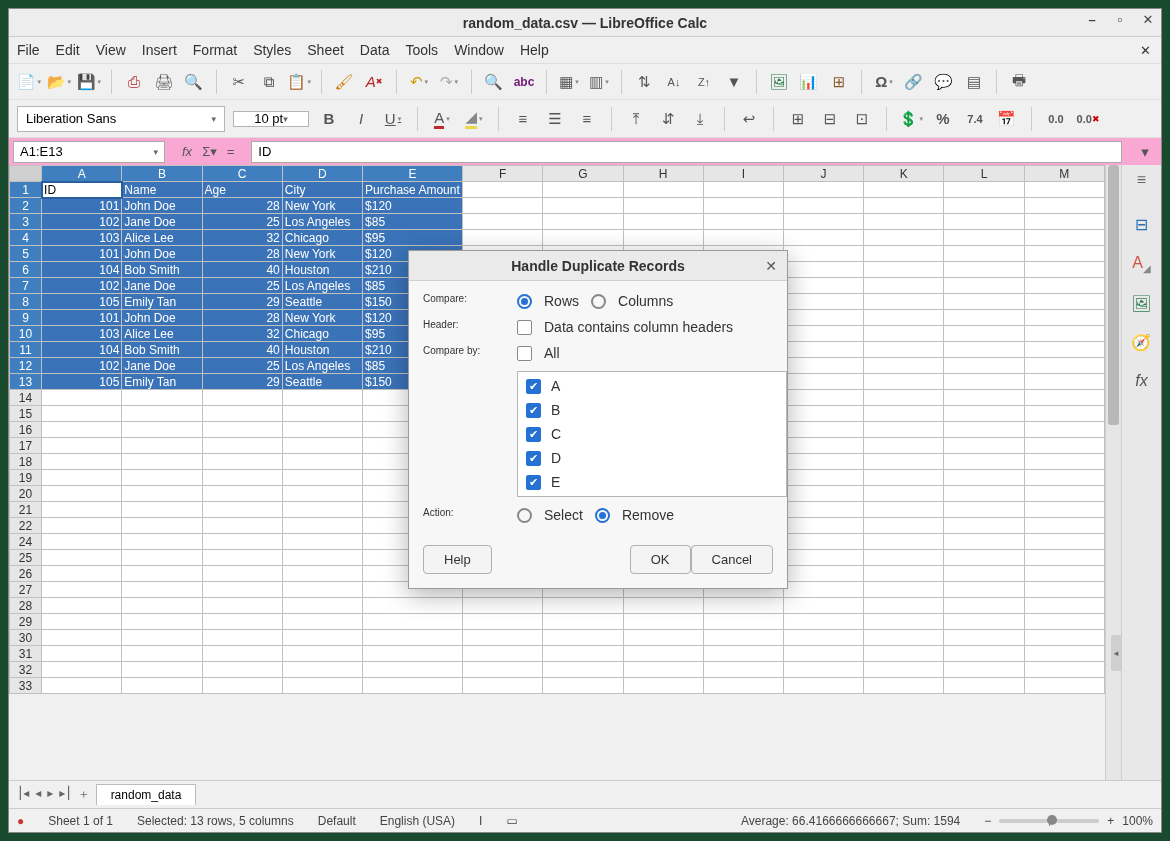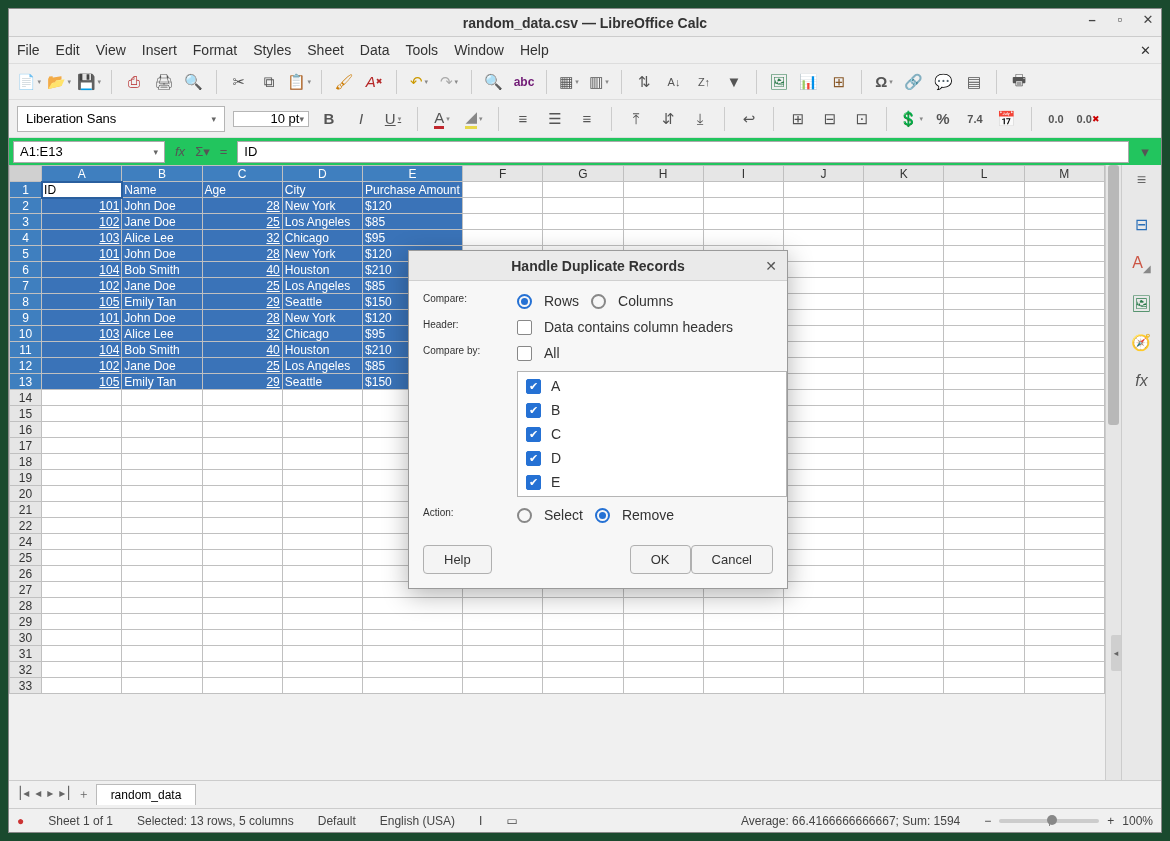--- a/index.html
+++ b/index.html
@@ -14,41 +14,41 @@
 .menubar { height: 26px; background: #f0f0f0; display: flex; align-items: center; padding: 0 8px; gap: 16px; font-size: 14px; color: #333; position: relative; }
 .menubar .close { position: absolute; right: 10px; font-size: 13px; cursor: pointer; }
 
 .toolbar { height: 36px; background: #f0f0f0; display: flex; align-items: center; padding: 0 8px; gap: 6px; border-top: 1px solid #ddd; }
 .icon { width: 24px; height: 24px; display: inline-flex; align-items: center; justify-content: center; font-size: 15px; color: #555; cursor: pointer; }
 .icon.with-arrow::after { content: "▾"; font-size: 7px; margin-left: 2px; color: #888; }
 .sep { width: 1px; height: 24px; background: #ccc; margin: 0 4px; }
 
 .toolbar2 { height: 38px; background: #f0f0f0; display: flex; align-items: center; padding: 0 8px; gap: 8px; border-top: 1px solid #ddd; }
 .fontname { width: 208px; height: 26px; border: 1px solid #b5b5b5; background: #fff; font-size: 13px; padding: 0 8px; display: flex; align-items: center; justify-content: space-between; }
-.fontsize { width: 76px; height: 16px; border: 1px solid #b5b5b5; background: #fff; font-size: 13px; padding: 0 4px; display: flex; align-items: center; justify-content: flex-end; }
+.fontsize { width: 76px; height: 16px; border: 1px solid #b5b5b5; background: #fff; font-size: 13px; padding: 0 18px; display: flex; align-items: center; justify-content: center; }
 .dd-arrow { font-size: 9px; color: #666; }
 
-.formulabar { height: 28px; background: #22c55e; display: flex; align-items: center; padding: 0 4px; border-top: 1px solid #ddd; gap: 4px; }
+.formulabar { height: 28px; background: #f9a8d4; display: flex; align-items: center; padding: 0 4px; border-top: 1px solid #ddd; gap: 11px; }
 .cellref { width: 152px; height: 22px; border: 1px solid #aaa; background: #fff; font-size: 13px; padding: 0 6px; display: flex; align-items: center; justify-content: space-between; }
 .formula-icons { display: flex; gap: 10px; padding: 0 6px; font-size: 13px; color: #555; }
 .formula-input { flex: 1; height: 22px; border: 1px solid #aaa; background: #fff; font-size: 13px; padding: 0 6px; display: flex; align-items: center; }
 
 .workspace { flex: 1; display: flex; background: #f0f0f0; overflow: hidden; }
 .sheet-wrap { flex: 1; display: flex; flex-direction: column; overflow: hidden; }
 .sheet { flex: 1; overflow: hidden; position: relative; }
 table.grid { border-collapse: collapse; width: 100%; }
 .grid th, .grid td { border: 1px solid #c0c0c0; font-size: 12px; height: 16px; white-space: nowrap; overflow: hidden; }
 .grid th { background: #e6e6e6; font-weight: normal; color: #333; }
 .grid th.corner { width: 32px; background: #d0d0d0; }
 .grid th.col { width: 80px; }
 .grid th.col.sel { background: #3f7fbf; color: #fff; }
 .grid th.row { width: 32px; background: #e6e6e6; text-align: center; }
 .grid th.row.sel { background: #3f7fbf; color: #fff; }
 .grid td { background: #fff; padding: 0 2px; }
-.grid td.num { text-align: right; text-decoration: underline; }
+.grid td.num { text-align: right; }
 .grid td.sel { background: #3a73b8; color: #fff; }
 .grid td.sel.num { text-align: right; }
 .grid td.cursor { background: #fff; color: #000; outline: 2px solid #2a5f9e; outline-offset: -1px; }
 
 .sidepanel { width: 40px; background: #e8e8e8; border-left: 1px solid #ccc; display: flex; flex-direction: column; align-items: center; padding-top: 6px; gap: 20px; font-size: 16px; color: #555; }
 .sidepanel .top-icon { font-size: 16px; color: #666; margin-bottom: 6px;}
 
 .tabbar { height: 28px; background: #f0f0f0; display: flex; align-items: center; padding: 0 8px; gap: 6px; border-top: 1px solid #ccc; font-size: 12px; }
 .tabbar .nav { display: flex; gap: 6px; color: #666; }
 .tabbar .nav span { cursor: pointer; font-size: 12px; }

